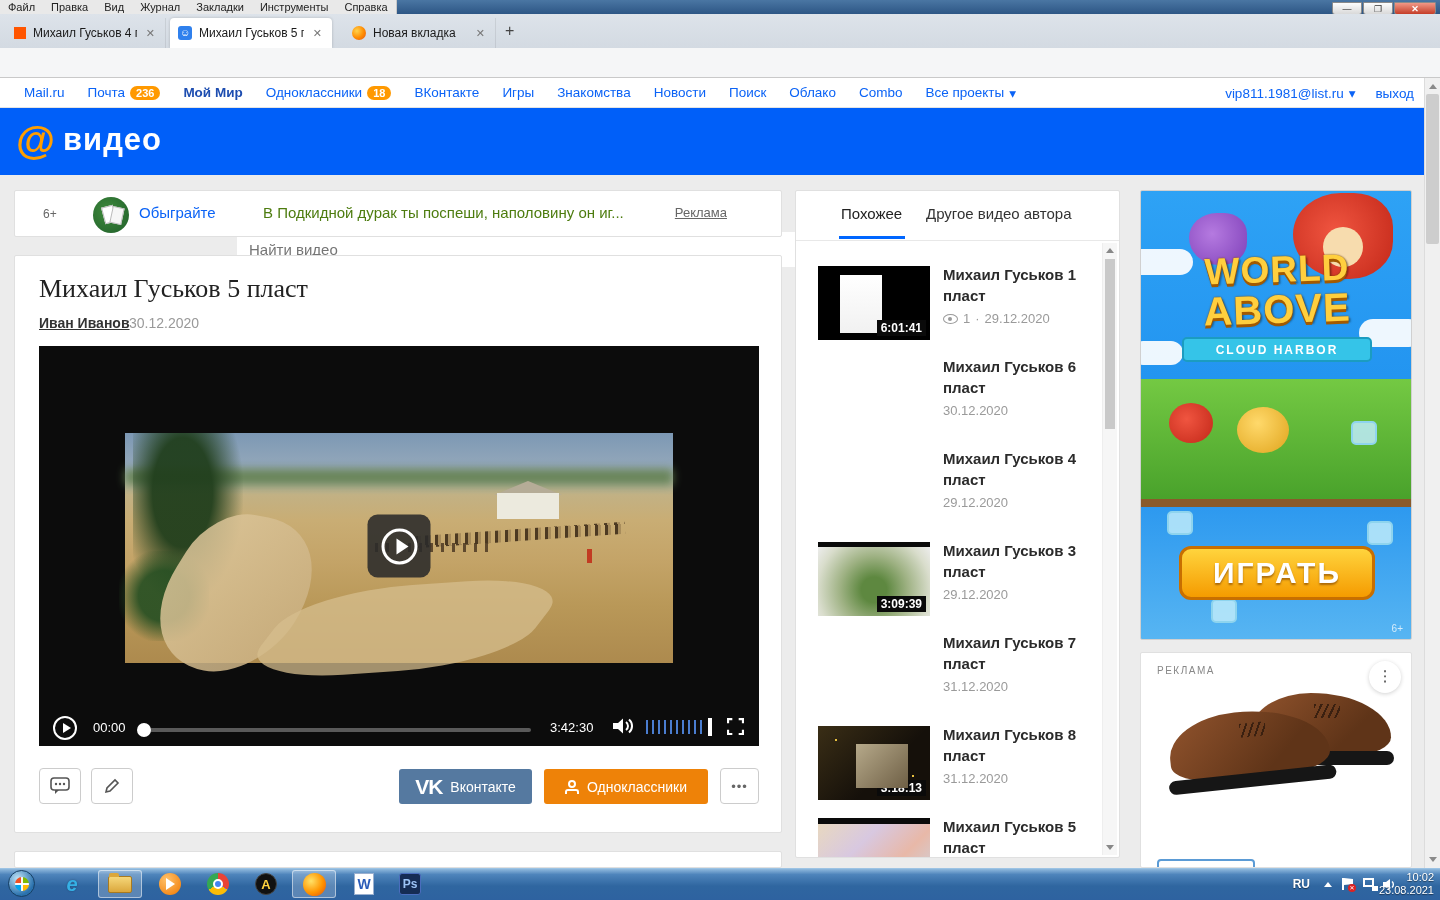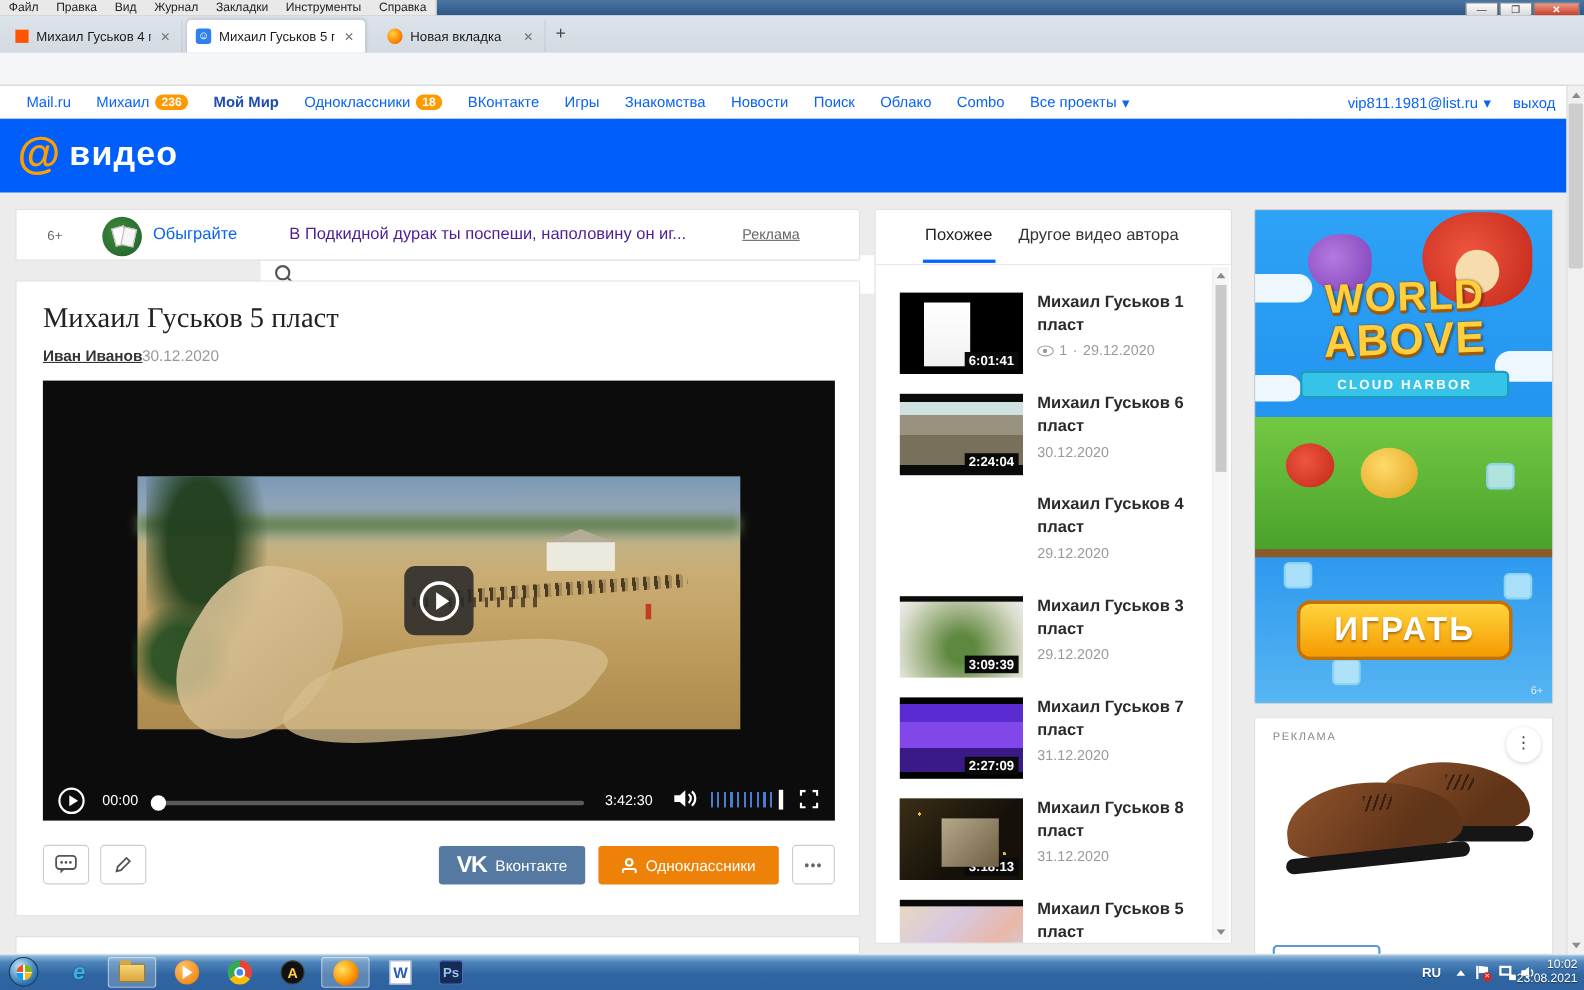--- a/index.html
+++ b/index.html
@@ -63,21 +63,21 @@
   
   .card{position:absolute;background:#fff;border:1px solid #e0e0e0;border-radius:2px}
 
   
   .adbanner{left:14px;top:190px;width:768px;height:47px}
   .ad-age{position:absolute;left:28px;top:16px;font-size:12px;color:#666}
   .ad-ava{position:absolute;left:78px;top:6px;width:36px;height:36px;border-radius:50%;background:radial-gradient(circle at 40% 40%,#3f8a3c,#1f5e2a);overflow:hidden}
   .ad-card1{position:absolute;left:10px;top:9px;width:12px;height:17px;background:#fff;border:1px solid #bbb;transform:rotate(-15deg)}
   .ad-card2{position:absolute;left:18px;top:10px;width:12px;height:17px;background:#f6f6f6;border:1px solid #bbb;transform:rotate(12deg)}
   .ad-link{position:absolute;left:124px;top:13px;font-size:15px;color:#0b63f6;text-decoration:none}
-  .ad-text{position:absolute;left:248px;top:13px;font-size:15px;color:#4c1d95;white-space:nowrap}
+  .ad-text{position:absolute;left:248px;top:13px;font-size:15px;color:#4d7c0f;white-space:nowrap}
   .ad-mark{position:absolute;right:54px;top:14px;font-size:13px;color:#666;text-decoration:underline}
 
   
   .maincard{left:14px;top:255px;width:768px;height:578px}
   .v-title{position:absolute;left:24px;top:18px;font-family:"Liberation Serif",serif;font-size:26px;color:#222}
   .v-author{position:absolute;left:24px;top:59px;font-size:14px;font-weight:bold;color:#333}
   .v-date{position:absolute;left:114px;top:59px;font-size:14px;color:#999}
 
   .player{position:absolute;left:24px;top:90px;width:720px;height:400px;background:#0c0c0c;overflow:hidden}
   .video-frame{position:absolute;left:86px;top:87px;width:548px;height:230px;background:linear-gradient(180deg,#7c98b4 0%,#93a7ba 14%,#a9b3a4 20%,#c2b184 27%,#c9ad74 38%,#c4a468 55%,#b99858 75%,#ad8a4e 100%)}
@@ -311,21 +311,21 @@
     <div class="tool-ic" style="left:1360px">
         <div class="ic-burger"></div>
       </div>
   </div>
 
   <div class="portalnav">
     <a href="#">
         <span>Mail.ru</span>
       </a>
     <a href="#">
-        <span>Михаил</span>
+        <span>Почта</span>
         <span class="badge">236</span>
       </a>
     <a href="#" class="bold">
         <span>Мой Мир</span>
       </a>
     <a href="#">
         <span>Одноклассники</span>
         <span class="badge">18</span>
       </a>
     <a href="#">
@@ -363,20 +363,21 @@
         </a>
     </div>
   </div>
 
   <div class="vheader">
     <div class="vlogo">
       <span class="at">@</span>
       <span class="txt">видео</span>
     </div>
     <div class="vsearch">
+      <input type="text" placeholder="Найти видео" style="">
       <svg width="19" height="19" viewBox="0 0 19 19">
           <circle cx="8" cy="8" r="6" fill="none" stroke="#555" stroke-width="2"></circle>
           <line x1="12.5" y1="12.5" x2="17.5" y2="17.5" stroke="#555" stroke-width="2"></line>
         </svg>
     </div>
     <button class="vbtn" style="left:1165px;width:118px">Мое видео</button>
     <button class="vbtn" style="left:1297px;width:113px">Загрузить</button>
   </div>
 
   <div class="card adbanner">
@@ -483,23 +484,20 @@
         <div class="sv-meta">
             <span class="eye"></span>
             <span>1</span>
             <span>·</span>
             <span>29.12.2020</span>
           </div>
       </div>
     </div>
 
     <div class="sv-item" style="top:167px">
-      <div class="sv-thumb" data-thumb="canyon">
-          <span class="sv-dur">2:24:04</span>
-        </div>
       <div class="sv-info">
         <div class="sv-title">Михаил Гуськов 6 пласт</div>
         <div class="sv-meta">
             <span>30.12.2020</span>
           </div>
       </div>
     </div>
 
     <div class="sv-item" style="top:259px">
       <div class="sv-info">
@@ -516,23 +514,20 @@
         </div>
       <div class="sv-info">
         <div class="sv-title">Михаил Гуськов 3 пласт</div>
         <div class="sv-meta">
             <span>29.12.2020</span>
           </div>
       </div>
     </div>
 
     <div class="sv-item" style="top:443px">
-      <div class="sv-thumb" data-thumb="stage">
-          <span class="sv-dur">2:27:09</span>
-        </div>
       <div class="sv-info">
         <div class="sv-title">Михаил Гуськов 7 пласт</div>
         <div class="sv-meta">
             <span>31.12.2020</span>
           </div>
       </div>
     </div>
 
     <div class="sv-item" style="top:535px">
       <div class="sv-thumb" data-thumb="sparkles">

